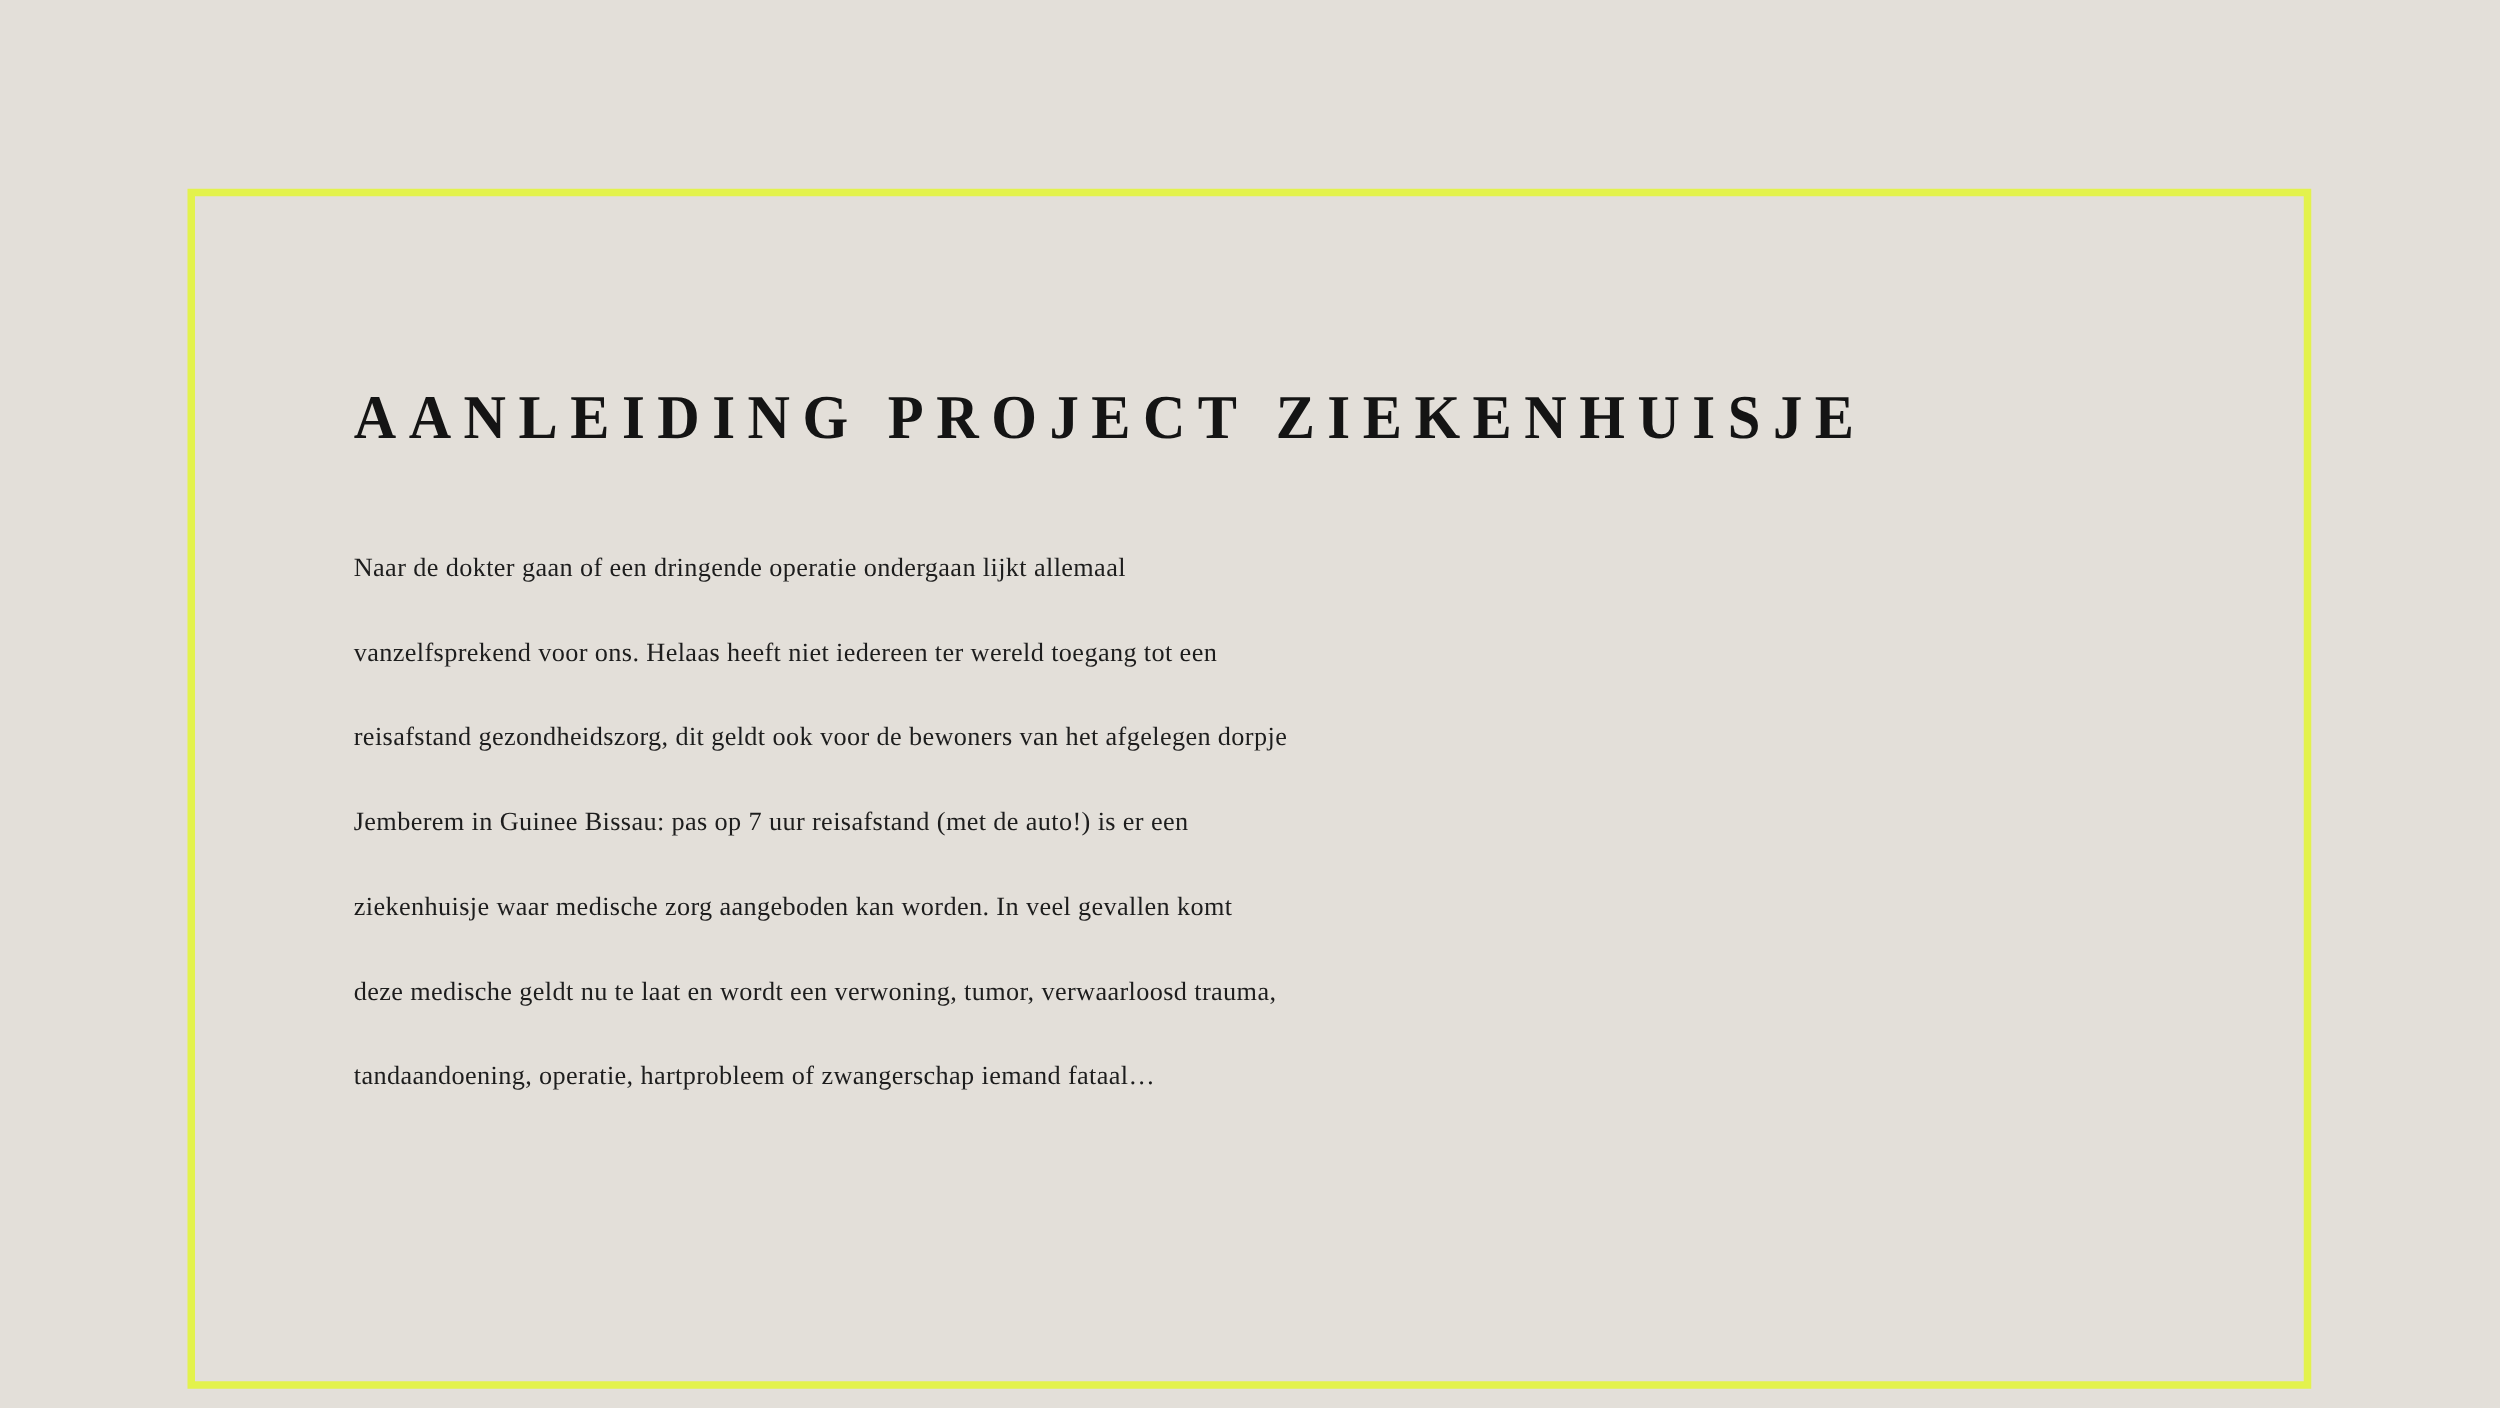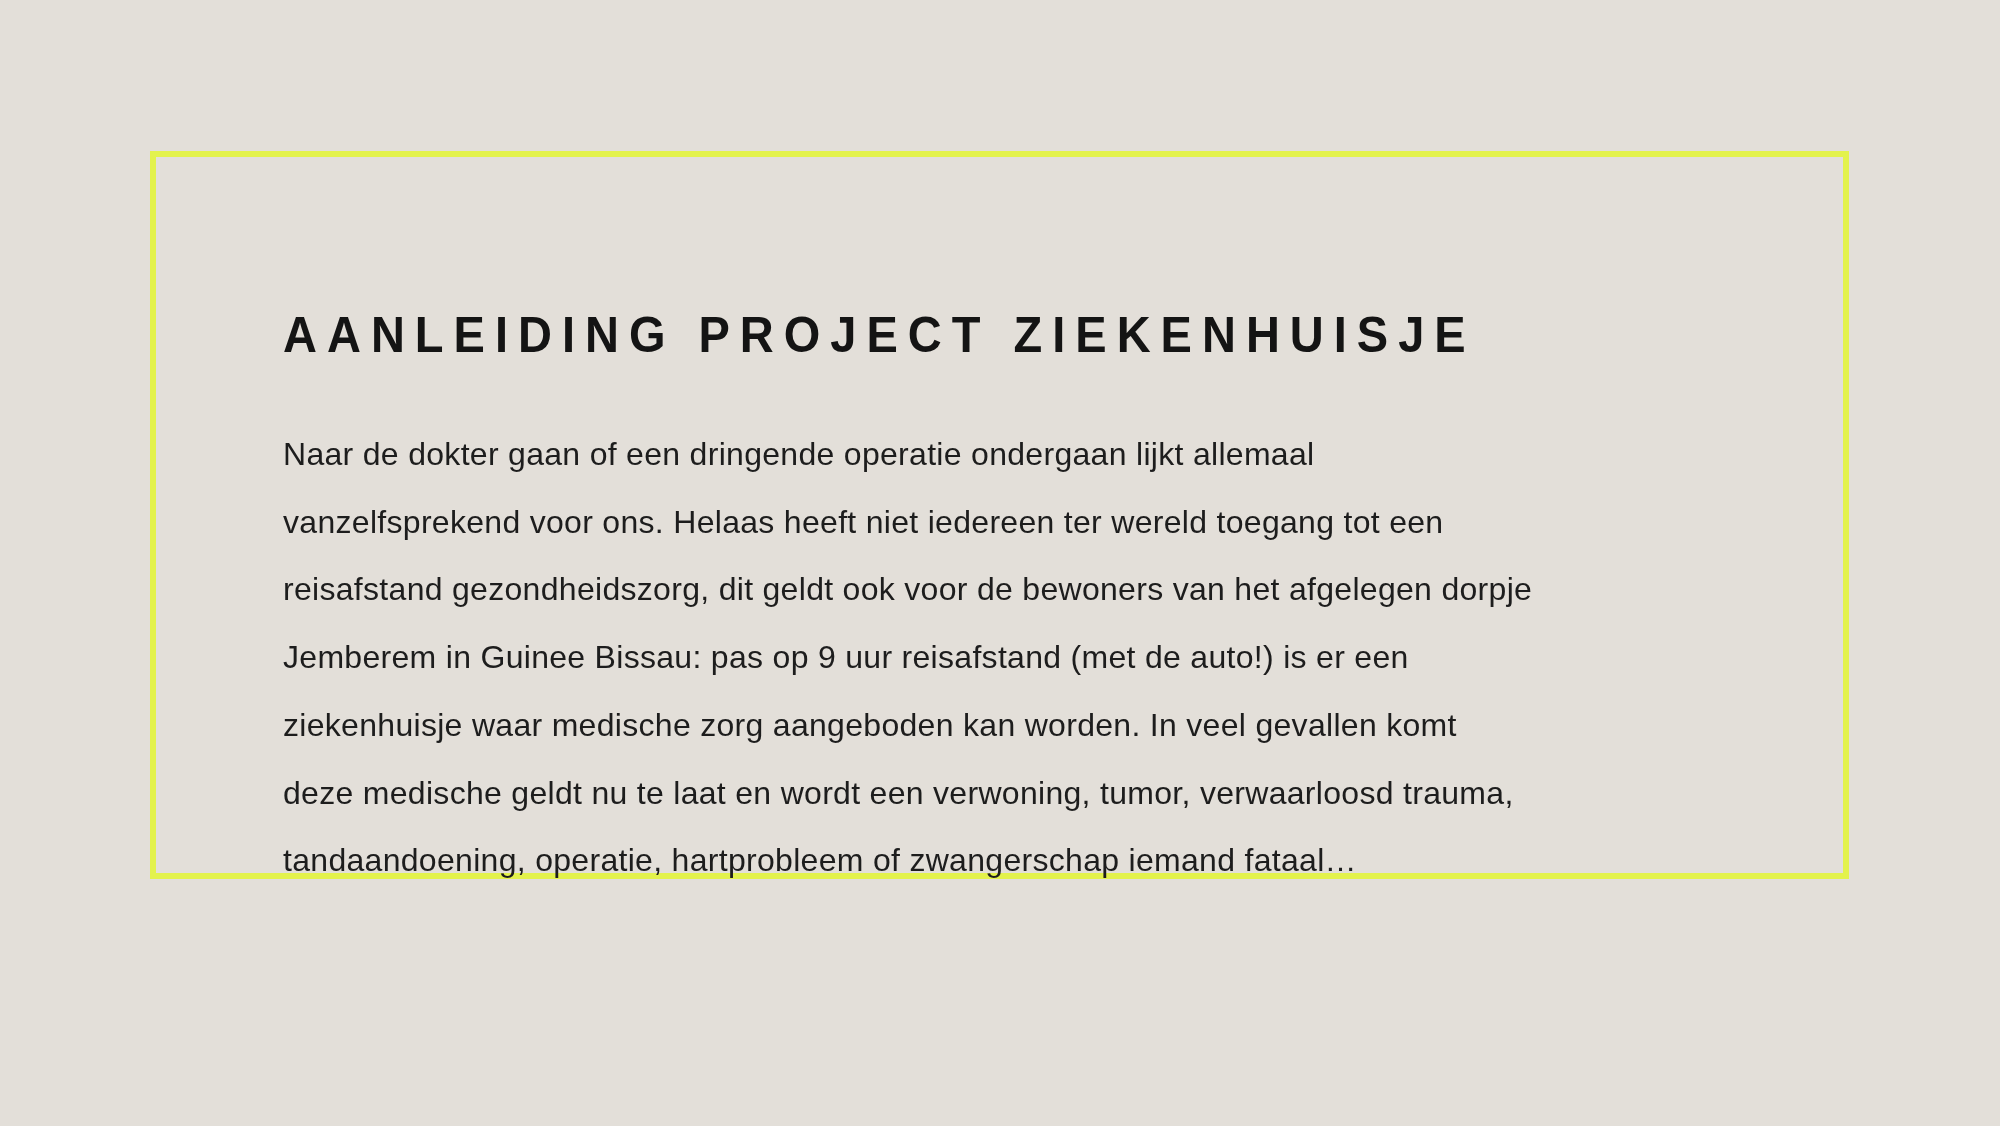--- a/index.html
+++ b/index.html
@@ -23,56 +23,57 @@
   }
   .slide {
     position: absolute;
     inset: 0;
   }
   .frame {
     position: absolute;
     left: 150px;
     top: 151px;
     width: 1699px;
-    height: 728px;
+    height: 960px;
     border: 6px solid var(--accent);
     padding: 153px 62px 0 127px;
+    font-family: Liberation Serif, serif;
   }
   .heading {
     margin: 0;
     font-size: 47px;
     line-height: 1;
     font-weight: 700;
     letter-spacing: 10px;
     color: var(--heading-color);
     white-space: nowrap;
     transform: scaleY(1.06);
     transform-origin: left top;
   }
   .paragraph {
     margin-top: 64px;
-    font-size: 32px;
+    font-size: 21px;
     line-height: 67.7px;
     letter-spacing: 0.3px;
     color: var(--body-color);
     font-weight: 400;
   }
   .paragraph .line {
     white-space: nowrap;
   }
 </style>
 </head>
 <body>
 
 <div class="slide">
   <div class="frame">
     <h1 class="heading">AANLEIDING PROJECT ZIEKENHUISJE</h1>
     <div class="paragraph">
       <div class="line">Naar de dokter gaan of een dringende operatie ondergaan lijkt allemaal</div>
       <div class="line">vanzelfsprekend voor ons. Helaas heeft niet iedereen ter wereld toegang tot een</div>
       <div class="line">reisafstand gezondheidszorg, dit geldt ook voor de bewoners van het afgelegen dorpje</div>
-      <div class="line">Jemberem in Guinee Bissau: pas op 9 uur reisafstand (met de auto!) is er een</div>
+      <div class="line">Jemberem in Guinee Bissau: pas op 7 uur reisafstand (met de auto!) is er een</div>
       <div class="line">ziekenhuisje waar medische zorg aangeboden kan worden. In veel gevallen komt</div>
       <div class="line">deze medische geldt nu te laat en wordt een verwoning, tumor, verwaarloosd trauma,</div>
       <div class="line">tandaandoening, operatie, hartprobleem of zwangerschap iemand fataal…</div>
     </div>
   </div>
 </div>
 
 </body></html>

